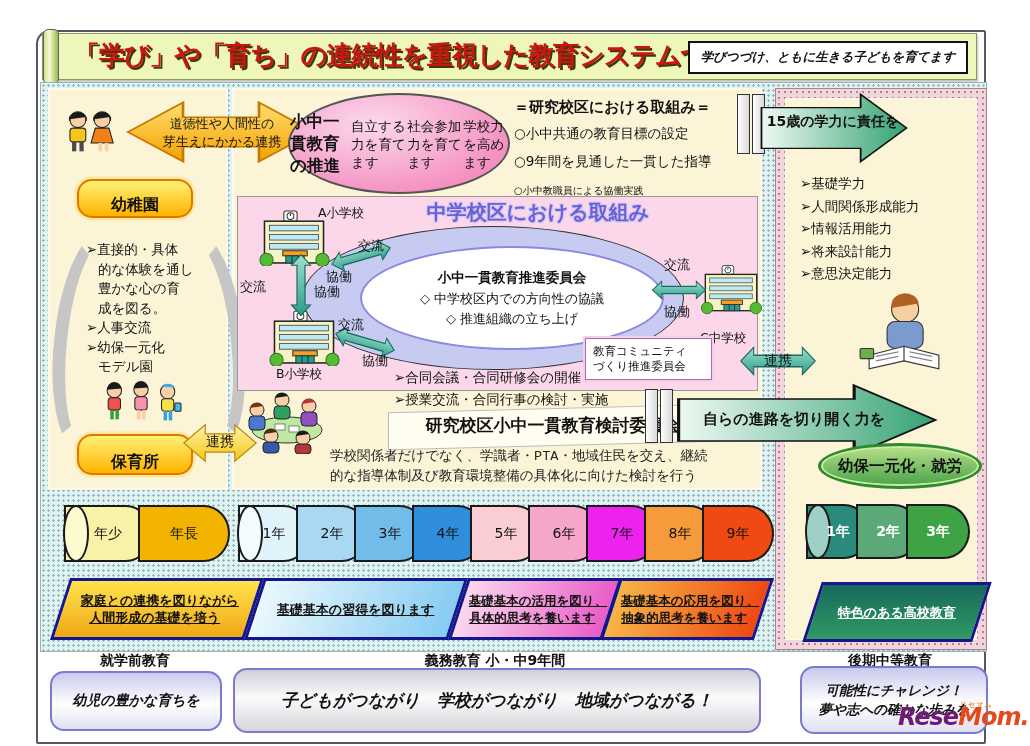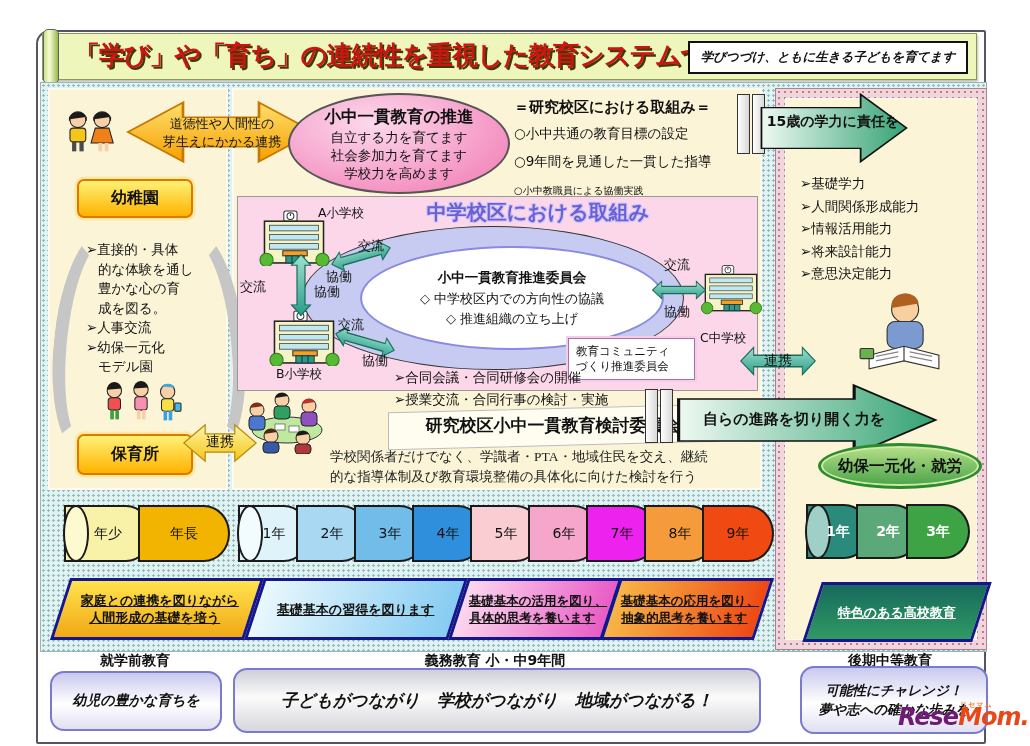--- a/index.html
+++ b/index.html
@@ -23,36 +23,36 @@
            background-image:radial-gradient(#8fbcbc 1.1px,transparent 1.2px);background-size:5px 5px;
            border:1px solid #9ab4b4;}
   .panel{background:#fbf4d6;border:2px solid #fefbee;}
   .panel-left{left:48px;top:88px;width:176px;height:398px;}
   .panel-center{left:232px;top:88px;width:526px;height:398px;}
   .rp-outer{left:775px;top:88px;width:210px;height:560px;background-color:#efd6dc;
             background-image:radial-gradient(#c4798e 1.3px,transparent 1.4px);background-size:6px 6px;
             border:1px solid #b08090;}
   .rp-inner{position:absolute;left:9px;top:9px;right:9px;bottom:9px;background:#fbf4d6;border:1px solid #fefbee;}
   
-  .ybox{background:linear-gradient(180deg,#fff176,#ffb300);border:2.5px solid #e07800;border-radius:7px;
-        box-shadow:0 0 0 2.5px #ffe9a0;display:flex;align-items:center;justify-content:center;
+  .ybox{background:linear-gradient(180deg,#fff176,#ffb300);border:2.5px solid #e07800;border-radius:15px;
+        box-shadow:0 0 0 2.5px #ffe9a0;display:flex;align-items:flex-end;justify-content:center;
         font-size:16px;font-weight:bold;}
   .arc{position:absolute;border:13px solid transparent;border-radius:50%;}
   .bl{font-size:13.5px;line-height:19.5px;}
   .cont{padding-left:12px;}
   
   .district-box{left:237px;top:196px;width:519px;height:193px;background:#fcd7ea;border:1px solid #999;}
   .district-title{left:368px;top:199px;width:340px;text-align:center;font-size:20px;font-weight:bold;color:#6a5fd6;
                   text-shadow:1px 1px 0 #cfc8f6,-1px -1px 0 #cfc8f6,1px -1px 0 #cfc8f6,-1px 1px 0 #cfc8f6;}
   .big-ellipse{left:302px;top:226px;width:380px;height:142px;border-radius:50%;background:#c7cbf2;border:1.5px solid #333;}
   .inner-ellipse{left:360px;top:246px;width:300px;height:100px;border-radius:50%;background:#fff;border:2px solid #8a8ae0;
                  display:flex;flex-direction:column;align-items:center;justify-content:center;}
   .lbl-s{font-size:12.5px;}
   .lbl-x{font-size:13px;}
-  .community-box{left:568px;top:338px;width:118px;height:40px;background:#fff;border:1px solid #b06ab0;
+  .community-box{left:585px;top:338px;width:118px;height:40px;background:#fff;border:1px solid #b06ab0;
                  box-shadow:0 0 0 2px #f2cfe8;display:flex;flex-direction:column;justify-content:center;
                  padding-left:7px;font-size:11.5px;line-height:15px;}
   .ribbon{left:388px;top:408px;width:328px;height:36px;background:#fffdf0;border:1px solid #bbb;
           transform:skewY(-1.5deg);}
   .vbar{width:11px;height:58px;background:linear-gradient(90deg,#fff,#d8d8d8);border:1.5px solid #333;}
   
   .cyl-row{position:absolute;display:flex;}
   .cyl{position:relative;border:2px solid #1a1a1a;border-radius:0 26px 26px 0/0 50% 50% 0;
        display:flex;align-items:center;justify-content:center;font-size:14px;}
   .cyl + .cyl{margin-left:-14px;}
@@ -71,21 +71,21 @@
   .sec-label{position:absolute;font-size:14px;font-weight:bold;text-align:center;}
   .goalbox{position:absolute;border:2px solid #7a7ad0;border-radius:14px;
            display:flex;flex-direction:column;align-items:center;justify-content:center;
            font-weight:bold;font-style:italic;}
   .gb-lav{background:linear-gradient(180deg,#c9c9ee,#ffffff 55%,#e0e0f2);}
   .gb-grey{background:linear-gradient(180deg,#cfcfda,#fbfbfb 45%,#d6d6dc);}
   .logo{left:898px;top:703px;font-weight:bold;font-style:italic;font-size:24px;letter-spacing:-1px;}
   .logo .rese{color:#701a75;}
   .logo .mom{color:#e84818;}
   .logo .kana{position:absolute;top:-3px;left:62px;font-size:7px;color:#f08030;font-style:normal;letter-spacing:1px;}
-  .serif{font-family:Liberation Serif, serif;}
+  .serif{font-family:Liberation Mono, monospace;}
 </style>
 </head>
 <body>
 
 <div id="stage">
 
   <svg width="0" height="0" style="position:absolute" aria-hidden="true">
     <defs>
       <linearGradient id="gradTeal" x1="0" y1="0" x2="0" y2="1">
         <stop offset="0" stop-color="#9fe0cf"></stop>
@@ -204,21 +204,21 @@
     <span>保育所</span>
   </div>
 
   <svg class="abs" style="left:183px;top:422px;width:74px;height:42px" viewBox="0 0 100 60" preserveAspectRatio="none">
     <use href="#dab" fill="url(#gradYellow)" stroke="#b8860b" stroke-width="1.6"></use>
   </svg>
   <div class="t" style="left:193px;top:433px;width:54px;text-align:center;font-size:14px">連携</div>
 
   <div class="abs" style="left:288px;top:93px;width:218px;height:97px;border-radius:50%;
        background:radial-gradient(ellipse at 38% 30%,#fcd9ec,#f48fc0 75%,#ee7ab2);border:2px solid #555;
-       display:flex;flex-direction:column;align-items:center;justify-content:center">
+       display:flex;flex-direction:row;align-items:center;justify-content:center">
     <div style="font-size:16.5px;font-weight:bold">小中一貫教育の推進</div>
     <div style="font-size:13.5px;line-height:18px">自立する力を育てます</div>
     <div style="font-size:13.5px;line-height:18px">社会参加力を育てます</div>
     <div style="font-size:13.5px;line-height:18px">学校力を高めます</div>
   </div>
 
   <div class="t" style="left:514px;top:98px">
     <div style="font-size:15px;font-weight:bold">＝研究校区における取組み＝</div>
     <div style="font-size:13.5px;margin-top:8px">○小中共通の教育目標の設定</div>
     <div style="font-size:13.5px;margin-top:10px">○9年間を見通した一貫した指導</div>

